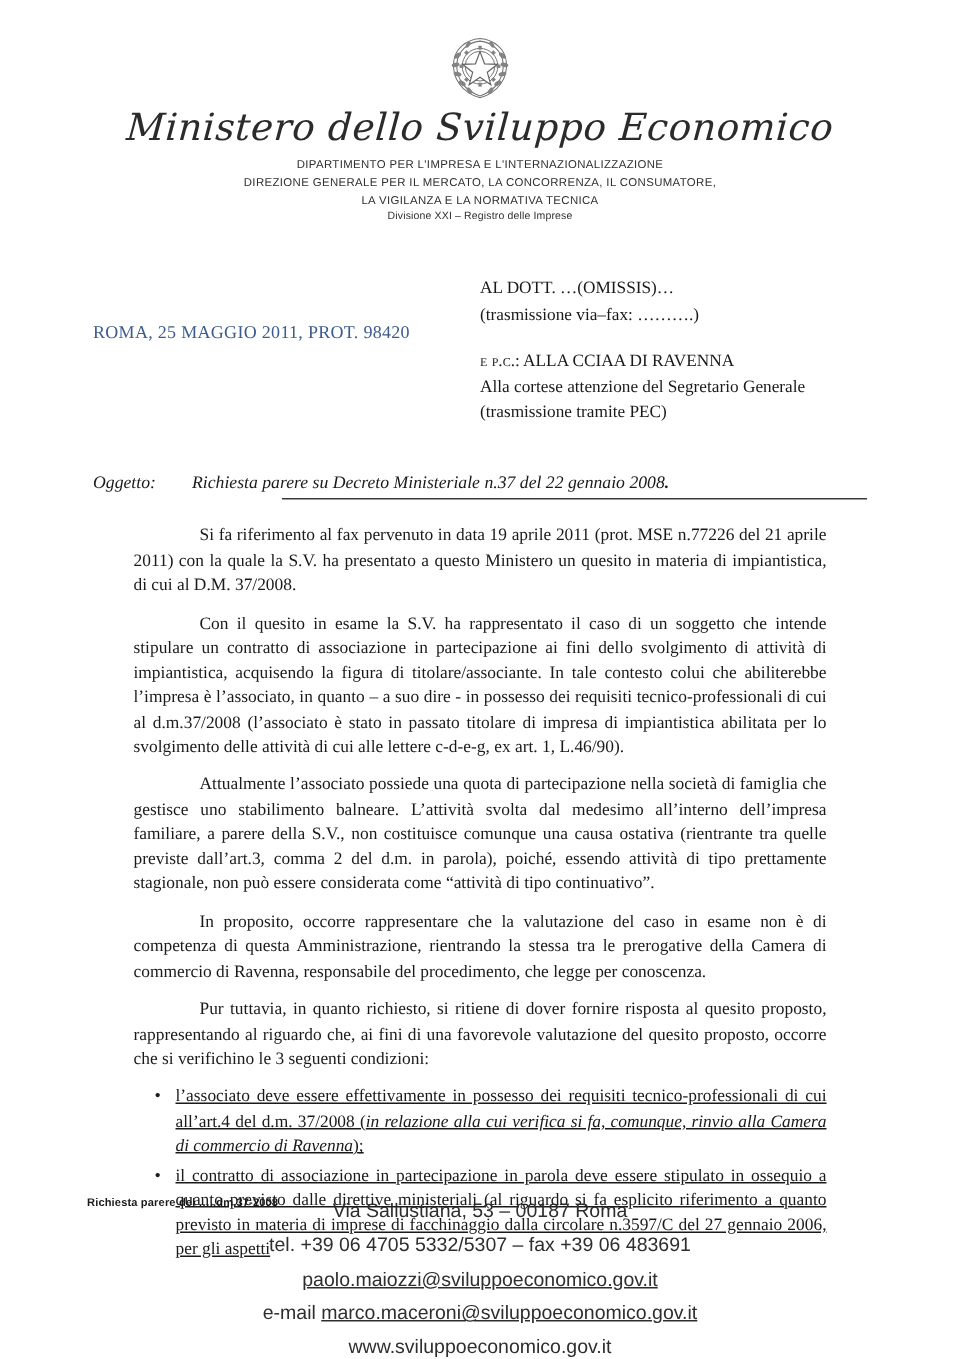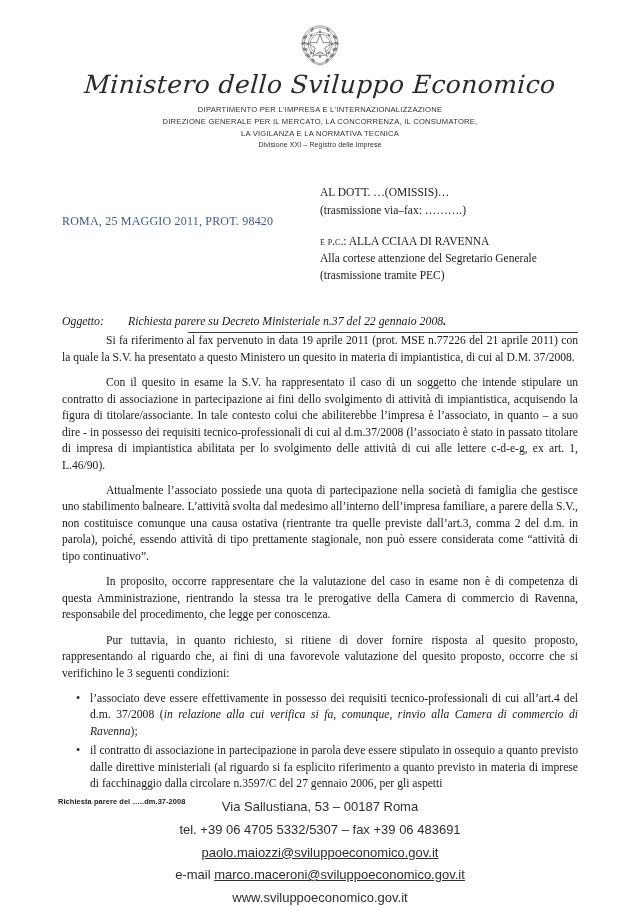--- a/index.html
+++ b/index.html
@@ -103,39 +103,41 @@
   }
   .subject-text b { font-weight: bold; }
   .subject-rule {
     margin: 3px 62px 0 188px;
     border-bottom: 1px solid #3a3a3a;
     height: 0;
   }
 
   
   .body {
-    padding: 0 62px;
+    padding: 0 89px;
+    margin-top: 16px;
     font-size: 11.6px;
     line-height: 1.42;
     text-align: justify;
   }
   .body p {
     margin: 0 0 9px 0;
     text-indent: 44px;
   }
   .bullets {
     margin: 0;
     padding: 0 0 0 14px;
     list-style: none;
   }
   .bullets li {
     position: relative;
     padding-left: 14px;
     margin-bottom: 3px;
     text-align: justify;
+    text-decoration: underline;
   }
   .bullets li:before {
     content: "\2022";
     position: absolute;
     left: 0;
     top: -1px;
     font-size: 12px;
   }
   .it { font-style: italic; }
 

